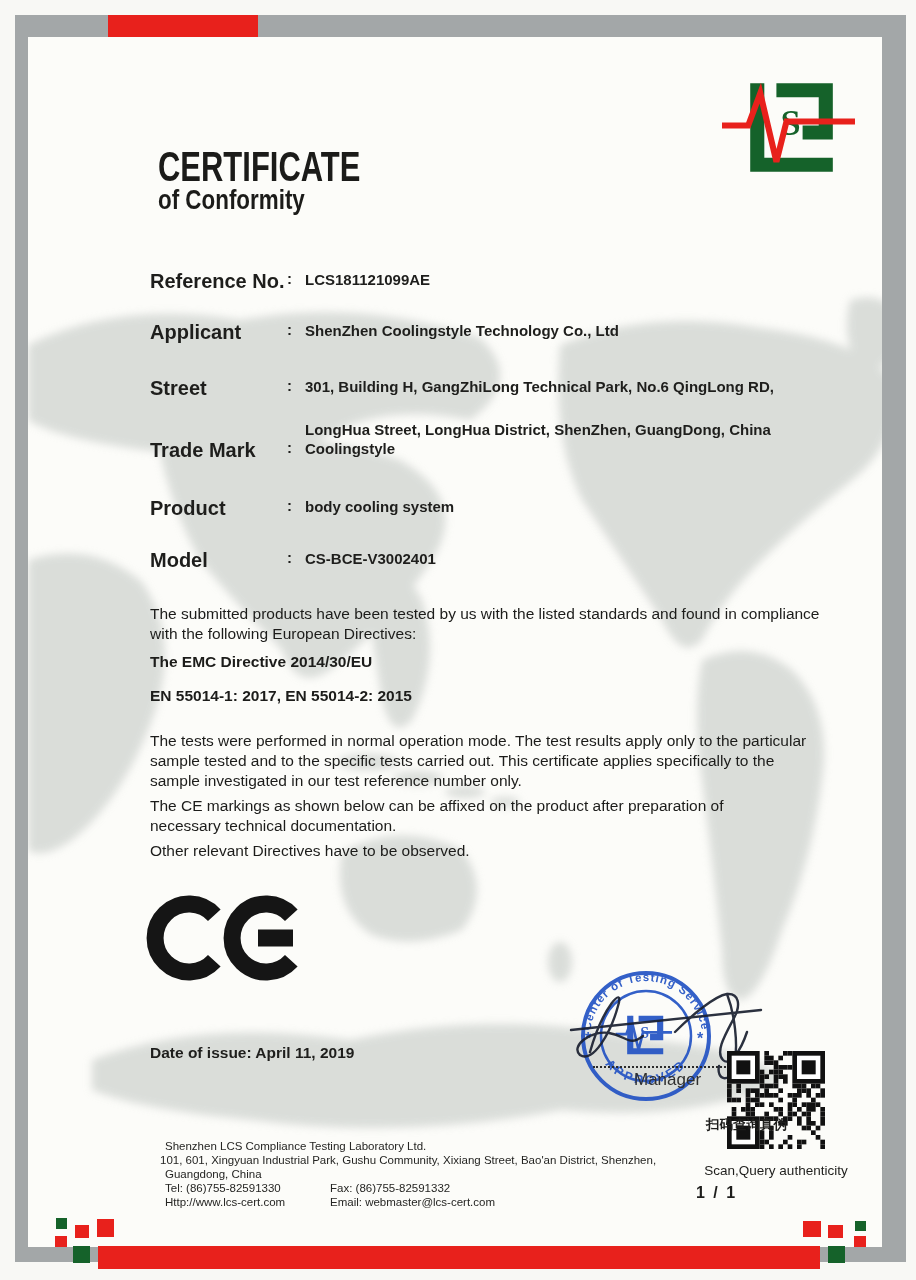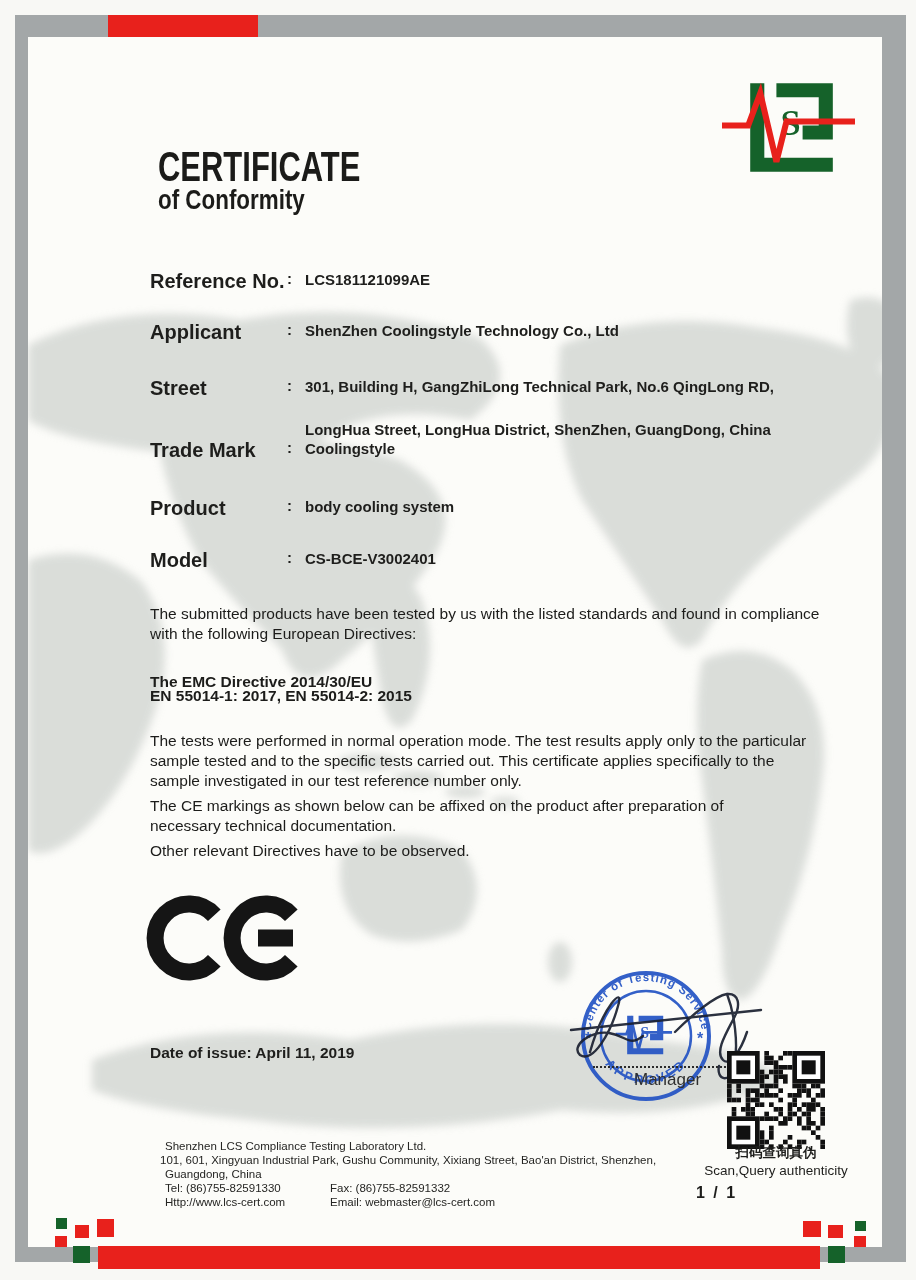--- a/index.html
+++ b/index.html
@@ -26,21 +26,21 @@
           transform:scaleX(.80);transform-origin:left top;white-space:nowrap;color:#1b1b19;}
   .frow-label{left:150px;width:135px;font-size:20px;font-weight:bold;}
   .frow-colon{left:287px;font-size:15px;font-weight:bold;}
   .frow-value{left:305px;width:525px;font-size:15px;font-weight:bold;line-height:20px;}
   .para{left:150px;font-size:15.5px;line-height:20px;color:#1c1c1a;}
   .para.b{font-weight:bold;}
   .date-line{left:150px;top:1044px;font-size:15.5px;font-weight:bold;}
   .manager{left:634px;top:1070px;font-size:17px;color:#2f2f2f;z-index:6;}
   .dotline{left:593px;top:1052px;width:164px;height:14px;border-bottom:2.4px dotted #2b2b2b;z-index:6;}
   .qr-wrap{left:727px;top:1051px;z-index:6;}
-  .qr-cap-zh{left:706px;top:1144px;width:140px;text-align:center;font-size:13.5px;font-weight:bold;z-index:6;}
+  .qr-cap-zh{left:706px;top:1116px;width:140px;font-size:13.5px;font-weight:bold;z-index:6;}
   .qr-cap-en{left:696px;top:1163px;width:160px;text-align:center;font-size:13.5px;z-index:6;}
   .page-num{left:696px;top:1184px;font-size:16px;font-weight:bold;letter-spacing:2px;}
   .foot{font-size:11.5px;line-height:14px;color:#252523;}
   .stamp{left:576px;top:966px;z-index:5;opacity:.92;}
   .sig{left:555px;top:972px;z-index:6;}
 </style>
 </head>
 <body>
 
 <div class="abs frame-outer"></div>
@@ -114,21 +114,21 @@
 
 <div class="abs z frow-label" style="top:497px">Product</div>
 <div class="abs z frow-colon" style="top:497px">:</div>
 <div class="abs z frow-value" style="top:497px">body cooling system</div>
 
 <div class="abs z frow-label" style="top:549px">Model</div>
 <div class="abs z frow-colon" style="top:549px">:</div>
 <div class="abs z frow-value" style="top:549px">CS-BCE-V3002401</div>
 
 <div class="abs z para" style="top:604px;width:672px">The submitted products have been tested by us with the listed standards and found in compliance with the following European Directives:</div>
-<div class="abs z para b" style="top:672px;width:672px">The EMC Directive 2014/30/EU</div>
+<div class="abs z para b" style="top:652px;width:672px">The EMC Directive 2014/30/EU</div>
 <div class="abs z para b" style="top:686px;width:672px">EN 55014-1: 2017, EN 55014-2: 2015</div>
 <div class="abs z para" style="top:731px;width:676px">The tests were performed in normal operation mode. The test results apply only to the particular sample tested and to the specific tests carried out. This certificate applies specifically to the sample investigated in our test reference number only.</div>
 <div class="abs z para" style="top:796px;width:648px">The CE markings as shown below can be affixed on the product after preparation of necessary technical documentation.</div>
 <div class="abs z para" style="top:841px;width:672px">Other relevant Directives have to be observed.</div>
 
 <svg class="abs z" style="left:146px;top:883px" width="162" height="110" viewBox="0 0 162 110">
   <g stroke="#151515" stroke-width="17" fill="none">
     <path d="M 68.3,32.2 A 34,34 0 1 0 68.3,77.8"></path>
     <path d="M 145.3,32.2 A 34,34 0 1 0 145.3,77.8"></path>
   </g>

